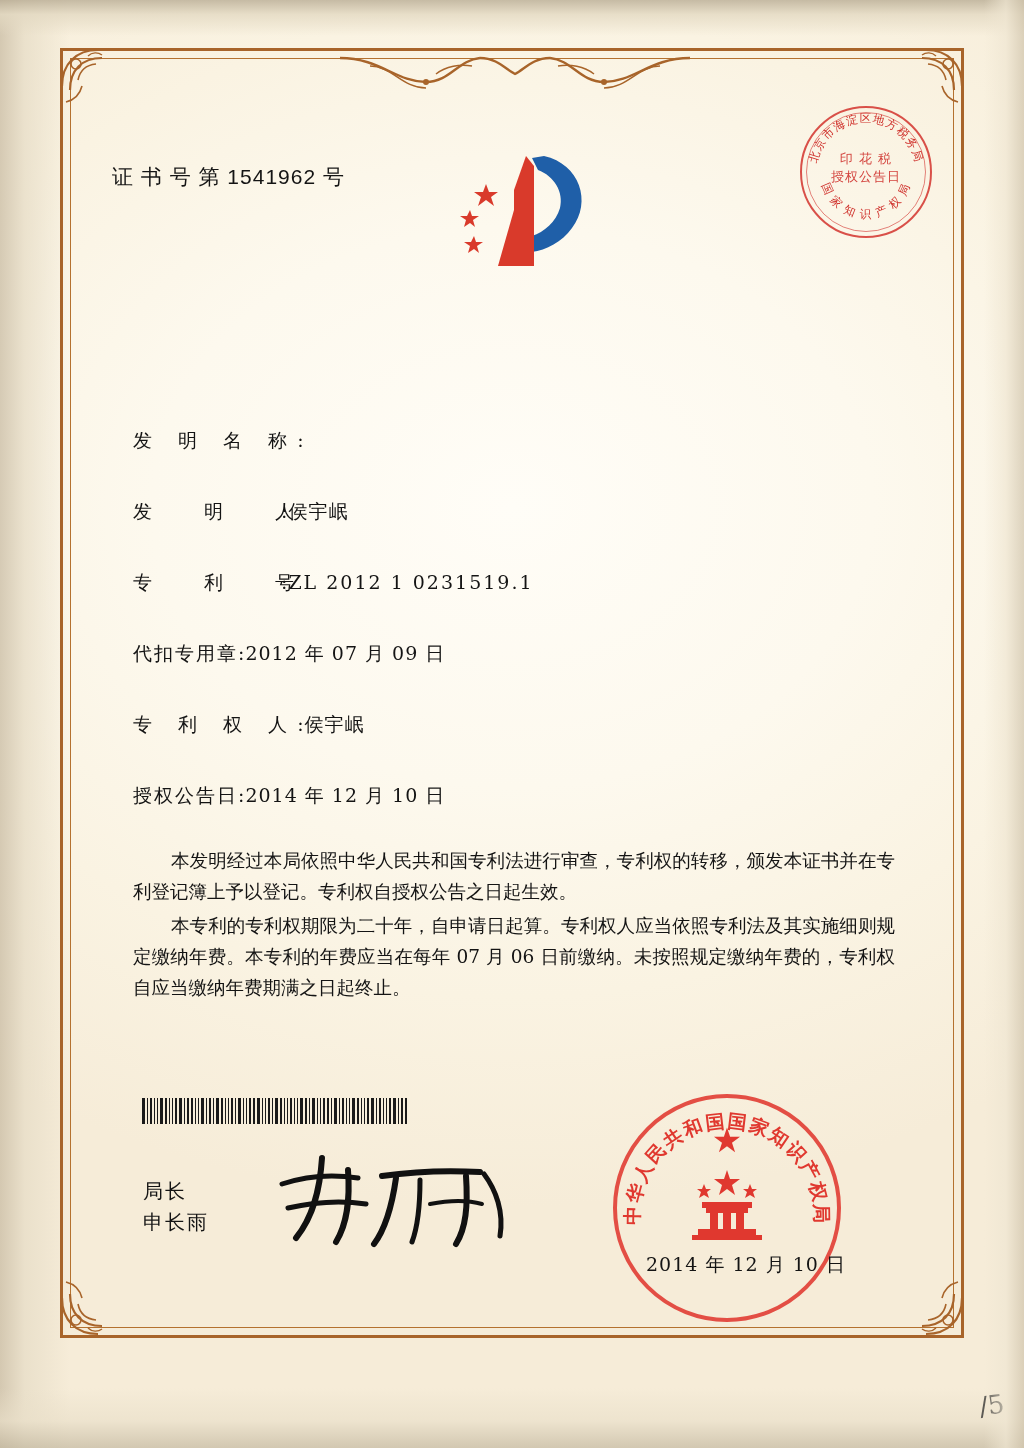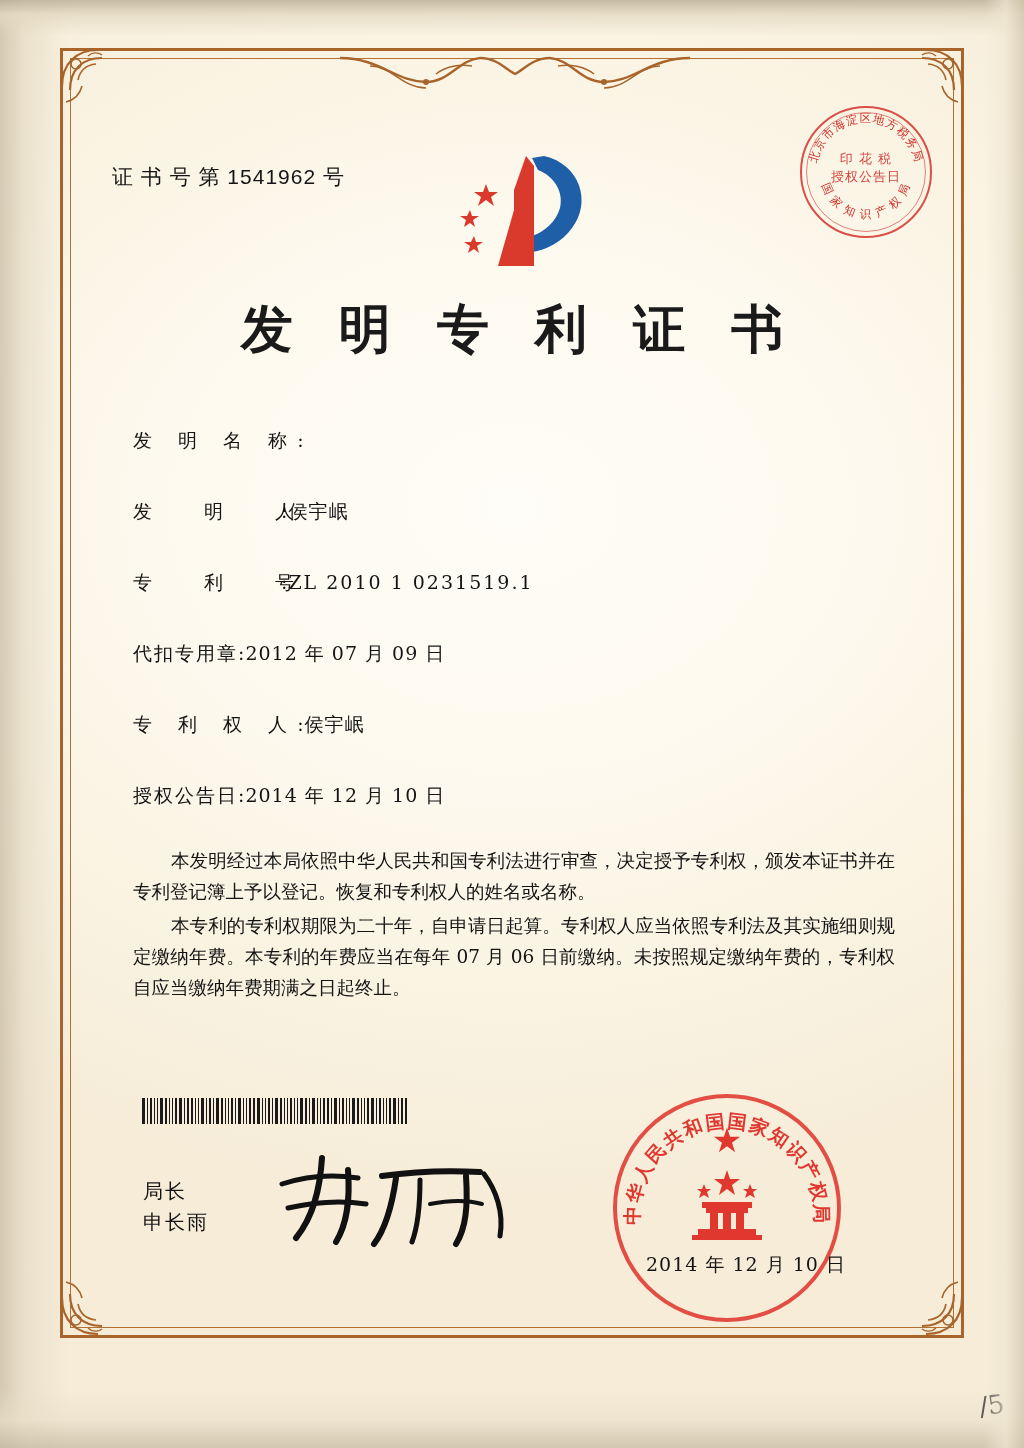--- a/index.html
+++ b/index.html
@@ -431,39 +431,38 @@
       </text>
     </svg>
     <div class="tax-center">
       <div>印 花 税</div>
       <div>授权公告日</div>
     </div>
   </div>
 
   <div style="position:absolute;left:112px;top:163px;font-family:Liberation Sans, sans-serif;font-size:21px;color:#141414;letter-spacing:1px;">证 书 号 第 1541962 号</div>
 
-  <div class="cert-title">发 明 专 利 证 书</div>
 
   <div class="fields">
 
     <div class="field-row">
       <span class="field-label sp1">发 明 名 称</span>
       <span class="field-colon">:</span>
     </div>
 
     <div class="field-row">
       <span class="field-label sp3" style="width:148px;display:inline-block;">发 明 人</span>
       <span class="field-colon">:</span>
       <span class="field-value">侯宇岷</span>
     </div>
 
     <div class="field-row">
       <span class="field-label sp3" style="width:148px;display:inline-block;">专 利 号</span>
       <span class="field-colon">:</span>
-      <span class="field-value mono-ish">ZL 2010 1 0231519.1</span>
+      <span class="field-value mono-ish">ZL 2012 1 0231519.1</span>
     </div>
 
     <div class="field-row">
       <span class="field-label sp0">代扣专用章</span>
       <span class="field-colon">:</span>
       <span class="field-value">2012 年 07 月 09 日</span>
     </div>
 
     <div class="field-row">
       <span class="field-label sp1">专 利 权 人</span>
@@ -472,21 +471,21 @@
     </div>
 
     <div class="field-row" style="margin-bottom:10px;">
       <span class="field-label sp0">授权公告日</span>
       <span class="field-colon">:</span>
       <span class="field-value">2014 年 12 月 10 日</span>
     </div>
   </div>
 
   <div class="body-text">
-    <p>本发明经过本局依照中华人民共和国专利法进行审查，决定授予专利权，颁发本证书并在专利登记簿上予以登记。恢复和专利权人的姓名或名称。</p>
+    <p>本发明经过本局依照中华人民共和国专利法进行审查，专利权的转移，颁发本证书并在专利登记簿上予以登记。专利权自授权公告之日起生效。</p>
     <p>本专利的专利权期限为二十年，自申请日起算。专利权人应当依照专利法及其实施细则规定缴纳年费。本专利的年费应当在每年 07 月 06 日前缴纳。未按照规定缴纳年费的，专利权自应当缴纳年费期满之日起终止。</p>
   </div>
 
   <div class="barcode" id="barcode"><i style="width:3px"></i><i style="width:1px"></i><i style="width:2px"></i><i style="width:1px"></i><i style="width:1px"></i><i style="width:3px"></i><i style="width:2px"></i><i style="width:1px"></i><i style="width:1px"></i><i style="width:2px"></i><i style="width:3px"></i><i style="width:1px"></i><i style="width:2px"></i><i style="width:2px"></i><i style="width:1px"></i><i style="width:1px"></i><i style="width:3px"></i><i style="width:1px"></i><i style="width:2px"></i><i style="width:1px"></i><i style="width:3px"></i><i style="width:2px"></i><i style="width:1px"></i><i style="width:1px"></i><i style="width:2px"></i><i style="width:1px"></i><i style="width:3px"></i><i style="width:1px"></i><i style="width:1px"></i><i style="width:2px"></i><i style="width:2px"></i><i style="width:3px"></i><i style="width:1px"></i><i style="width:1px"></i><i style="width:2px"></i><i style="width:1px"></i><i style="width:3px"></i><i style="width:2px"></i><i style="width:1px"></i><i style="width:1px"></i><i style="width:2px"></i><i style="width:1px"></i><i style="width:1px"></i><i style="width:3px"></i><i style="width:2px"></i><i style="width:1px"></i><i style="width:3px"></i><i style="width:1px"></i><i style="width:1px"></i><i style="width:2px"></i><i style="width:2px"></i><i style="width:1px"></i><i style="width:3px"></i><i style="width:1px"></i><i style="width:2px"></i><i style="width:1px"></i><i style="width:1px"></i><i style="width:3px"></i><i style="width:2px"></i><i style="width:1px"></i><i style="width:1px"></i><i style="width:2px"></i><i style="width:3px"></i><i style="width:1px"></i><i style="width:2px"></i><i style="width:1px"></i><i style="width:1px"></i><i style="width:2px"></i><i style="width:3px"></i><i style="width:1px"></i><i style="width:2px"></i><i style="width:2px"></i></div>
 
   <div class="director">
     <div>局长</div>
     <div>申长雨</div>
   </div>
 

